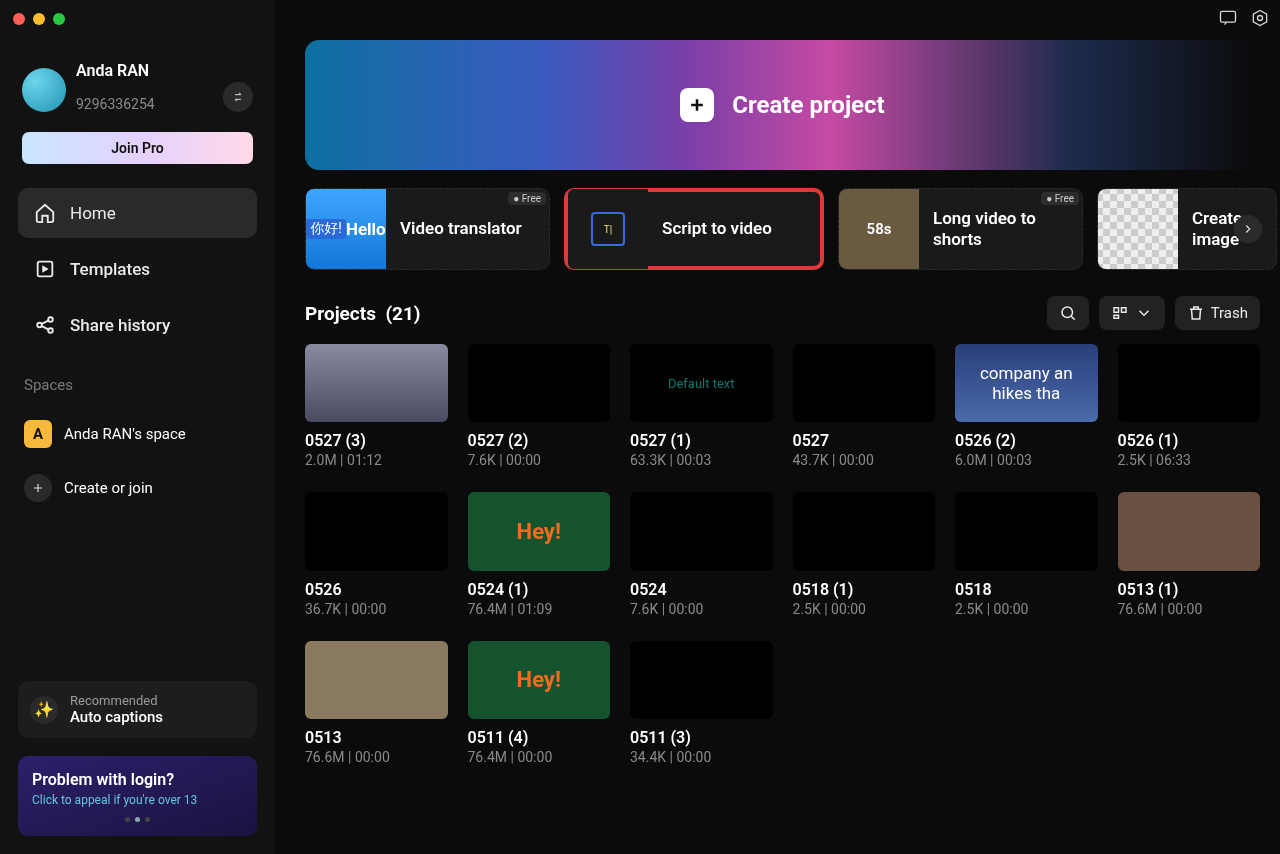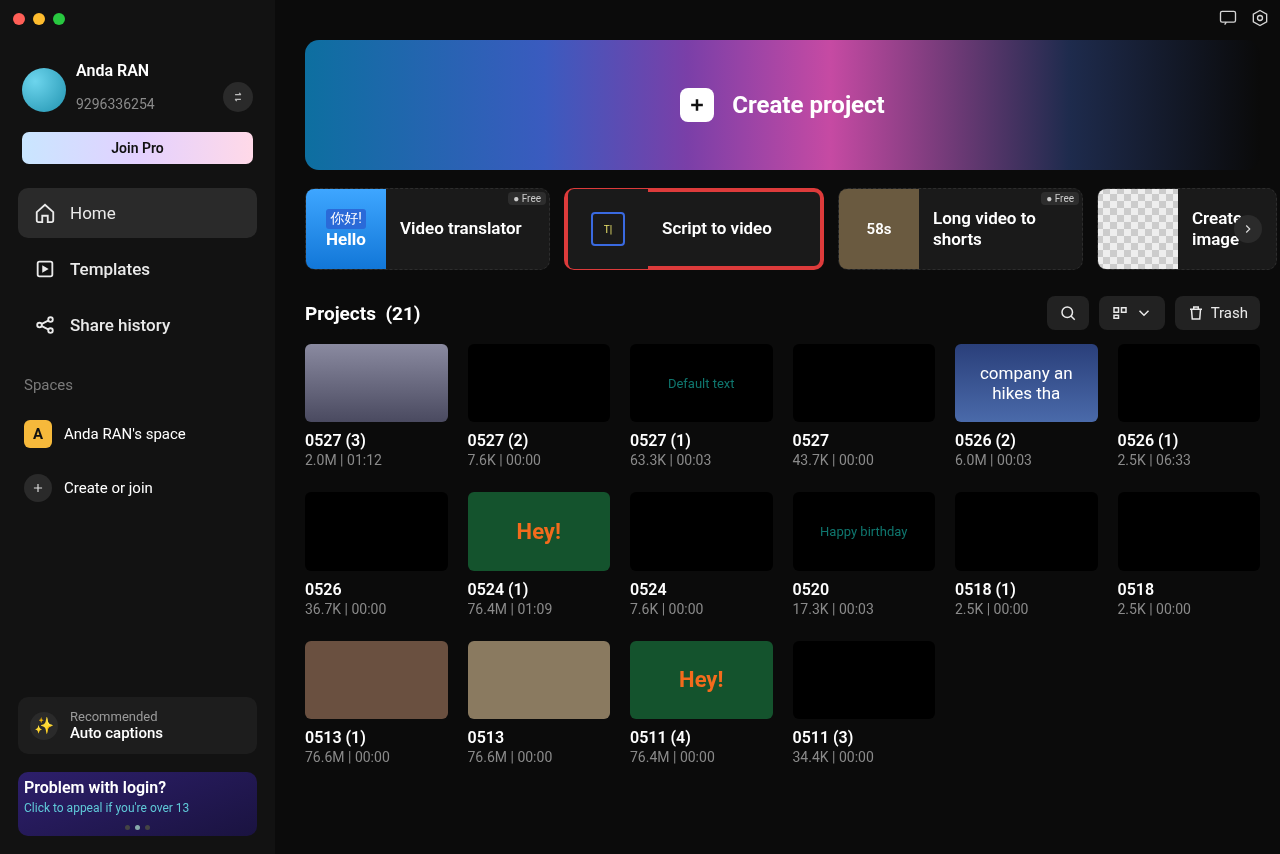--- a/index.html
+++ b/index.html
@@ -28,21 +28,21 @@
 .nav-item svg { width:22px; height:22px; stroke:#eaeaea; fill:none; stroke-width:2; }
 .section-label { margin:20px 6px 10px; font-size:15px; color:#7a7a7a; }
 .space-item { display:flex; align-items:center; gap:12px; padding:10px 6px; font-size:15px; cursor:pointer; }
 .space-badge { width:28px; height:28px; border-radius:6px; background:#f6b93b; color:#111; display:flex; align-items:center; justify-content:center; font-weight:700; }
 .plus-badge { width:28px; height:28px; border-radius:50%; background:#2a2a2a; display:flex; align-items:center; justify-content:center; }
 .spacer { flex:1; }
 .rec { display:flex; align-items:center; gap:12px; background:#1d1d1d; border-radius:10px; padding:12px; margin-bottom:12px; }
 .rec-ico { width:28px; height:28px; border-radius:50%; background:#2a2a2a; display:flex; align-items:center; justify-content:center; }
 .rec .t1 { font-size:13px; color:#9a9a9a; }
 .rec .t2 { font-size:15px; font-weight:500; }
-.login { border-radius:10px; padding:6px; background:linear-gradient(160deg,#2d1f6b,#1a1340); }
+.login { border-radius:10px; padding:14px; background:linear-gradient(160deg,#2d1f6b,#1a1340); }
 .login .q { font-size:16px; font-weight:600; margin-bottom:4px; }
 .login .s { font-size:12px; color:#5fc9d8; line-height:1.3; }
 .dots { display:flex; gap:5px; justify-content:center; margin-top:8px; }
 .dots span { width:5px; height:5px; border-radius:50%; background:#444; }
 .dots span.on { background:#8aa; }
 
 
 .main { flex:1; padding:40px 20px 0 30px; overflow:hidden; }
 .create { height:130px; border-radius:14px; display:flex; align-items:center; justify-content:center; gap:18px; font-size:24px; font-weight:700; cursor:pointer;
   background:linear-gradient(90deg,#0d6fa0 0%,#3a5bbf 25%,#7a3fa8 40%,#c64aa3 55%,#1e2b4d 80%,#0a0a0a 100%); }
@@ -176,21 +176,21 @@
       <div class="create-ico">
           <svg width="20" height="20" viewBox="0 0 24 24" fill="none">
             <path d="M12 5v14M5 12h14"></path>
           </svg>
         </div>
       <span>Create project</span>
     </div>
 
     <div class="tools">
       <div class="tool">
-        <div class="tool-thumb" style="background:linear-gradient(#3ea6ff,#1277d8);flex-direction:column;font-size:14px;">
+        <div class="tool-thumb" style="background:linear-gradient(#3ea6ff,#1277d8);flex-direction:row;font-size:14px;">
           <span style="background:#2a6ad8;border-radius:3px;padding:1px 4px;">你好!</span>
           <span style="font-weight:700;font-size:17px;">Hello</span>
         </div>
         <div class="tool-label">Video translator</div>
         <div class="free-tag">● <span>Free</span></div>
       </div>
       <div class="tool hl">
         <div class="tool-thumb" style="background:#1a1a1a;">
           <div style="width:34px;height:34px;border:2px solid #3a6ae0;border-radius:4px;display:flex;align-items:center;justify-content:center;font-size:10px;color:#eae26a;">T|</div>
         </div>
@@ -282,25 +282,20 @@
           <div class="thumb wh">Hey!</div>
     <div class="pname">0524 (1)</div>
     <div class="pmeta">76.4M | 01:09</div>
         </div>
         <div class="card">
           <div class="thumb "></div>
     <div class="pname">0524</div>
     <div class="pmeta">7.6K | 00:00</div>
         </div>
         <div class="card">
-          <div class="thumb ">Happy birthday</div>
-    <div class="pname">0520</div>
-    <div class="pmeta">17.3K | 00:03</div>
-        </div>
-        <div class="card">
           <div class="thumb "></div>
     <div class="pname">0518 (1)</div>
     <div class="pmeta">2.5K | 00:00</div>
         </div>
         <div class="card">
           <div class="thumb "></div>
     <div class="pname">0518</div>
     <div class="pmeta">2.5K | 00:00</div>
         </div>
         <div class="card">

